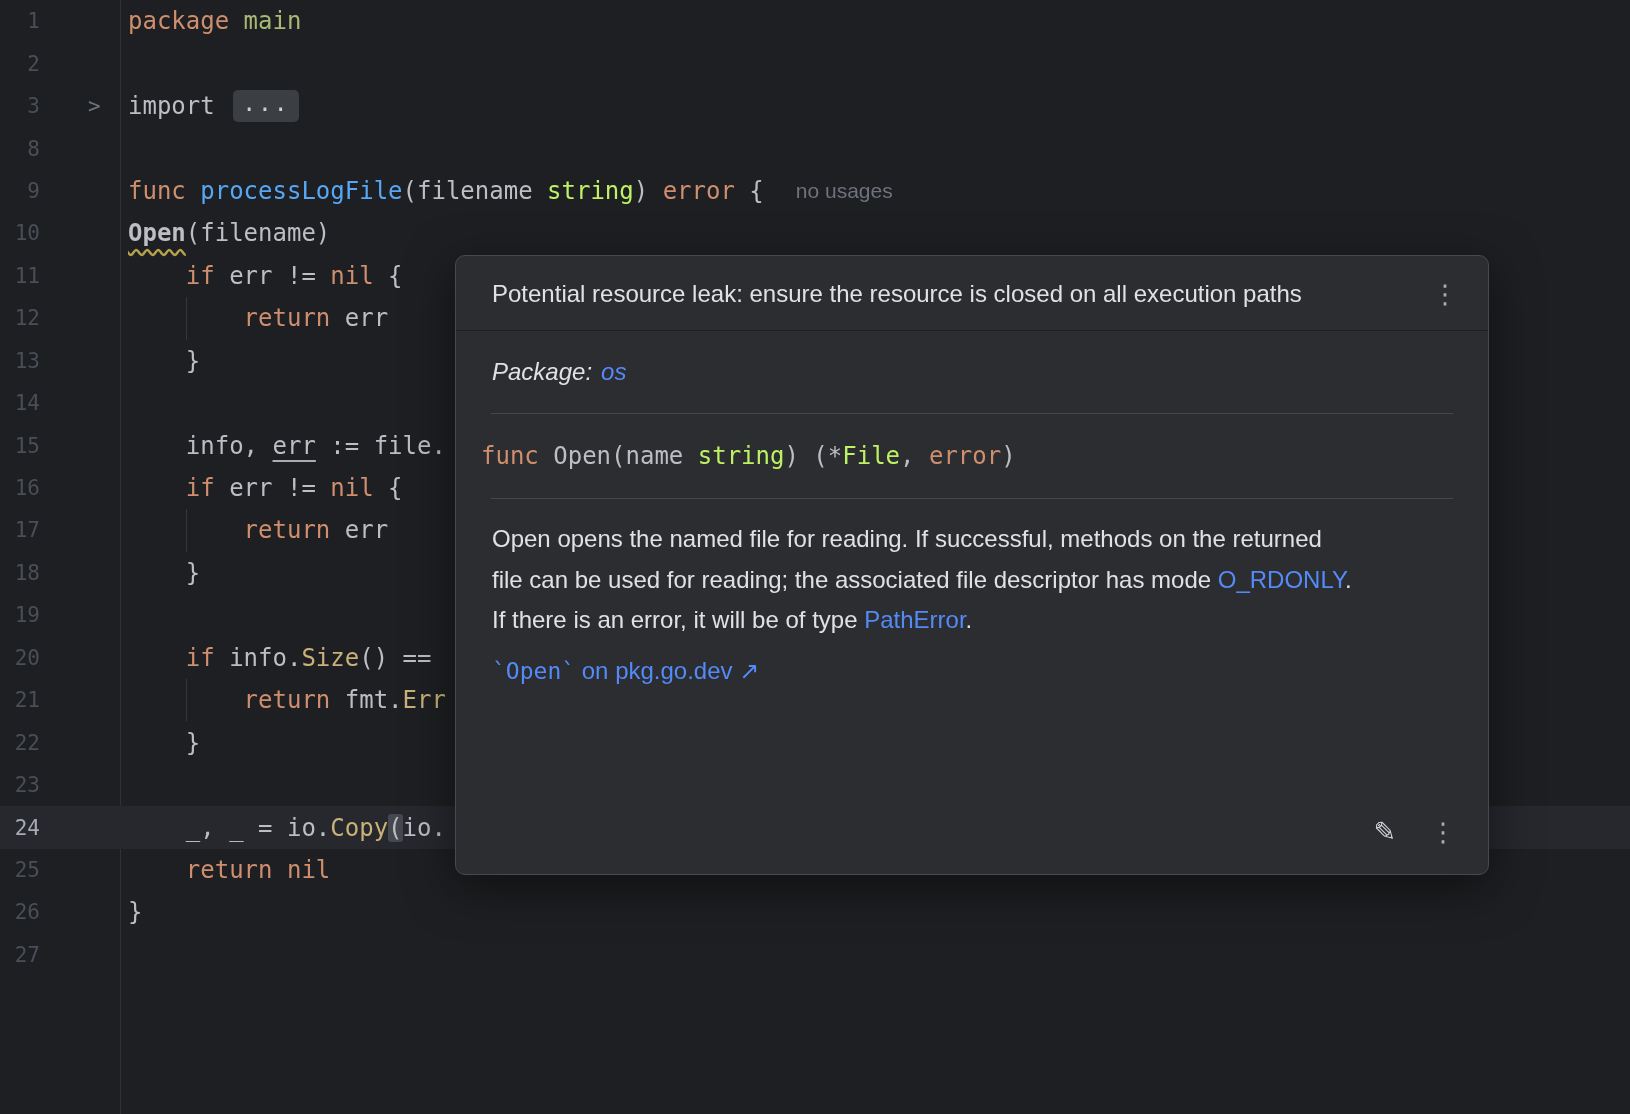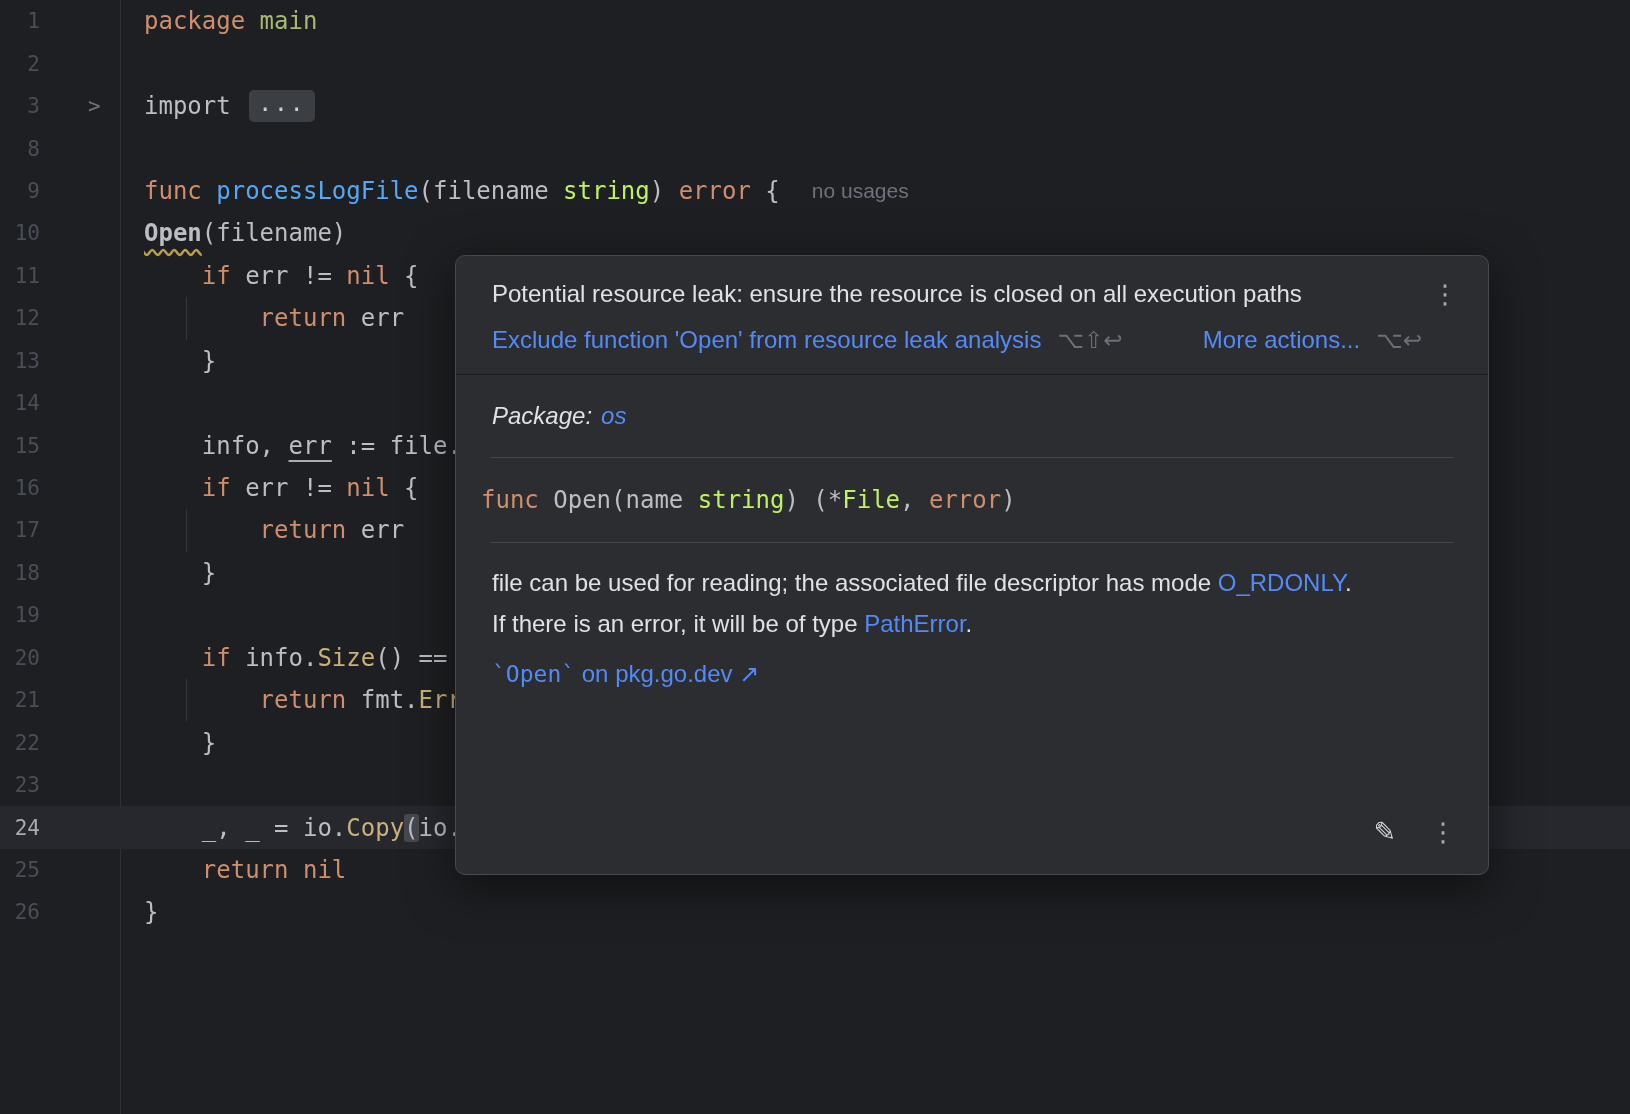--- a/index.html
+++ b/index.html
@@ -14,21 +14,21 @@
   #lines{position:absolute;top:0;left:0;right:0;}
   .row{height:42.45px;display:flex;align-items:center;position:relative;}
   .row.current{background:#26282e;}
   .gut{width:120px;height:100%;flex:none;position:relative;}
   .num{position:absolute;left:0;top:50%;transform:translateY(-50%);width:40px;text-align:right;
        font-family:"DejaVu Sans Mono",monospace;font-size:21px;color:#494e57;cursor:pointer;}
   .row.current .num{color:#a8abb2;}
   .fold-arrow{position:absolute;left:88px;top:50%;transform:translateY(-50%);
        font-family:"DejaVu Sans Mono",monospace;font-size:21px;color:#6e747e;cursor:pointer;}
   .code{flex:1;height:100%;display:flex;align-items:center;white-space:pre;position:relative;
-       font-family:"DejaVu Sans Mono",monospace;font-size:24px;padding-left:24px;color:#bcbec4;}
+       font-family:"DejaVu Sans Mono",monospace;font-size:24px;padding-left:8px;color:#bcbec4;}
   .guide{position:absolute;left:66px;top:0;bottom:0;width:1px;background:#33363c;}
   .tk-kw{color:#cf8e6d;}
   .tk-pl{color:#bcbec4;}
   .tk-grn{color:#a9b874;}
   .tk-fn{color:#56a8f5;}
   .tk-typ{color:#bef264;}
   .tk-call{color:#c9b178;}
   .tk-wavy{color:#bcbec4;text-decoration:underline;text-decoration-style:wavy;
        text-decoration-color:#b8a14b;text-underline-offset:7px;font-weight:bold;}
   .tk-ul{color:#bcbec4;text-decoration:underline;text-decoration-color:#a9acb2;text-underline-offset:6px;}
@@ -195,52 +195,52 @@
             <span class="num">25</span>
           </div>
           <div class="code"><span class="tk-pl">    </span><span class="tk-kw">return</span><span class="tk-pl"> </span><span class="tk-kw">nil</span></div>
         </div>
         <div class="row">
           <div class="gut">
             <span class="num">26</span>
           </div>
           <div class="code"><span class="tk-pl">}</span></div>
         </div>
+        <div class="row">
+          <div class="gut">
+            <span class="num">27</span>
+          </div>
+          <div class="code"></div>
+        </div>
       </div>
   </div>
 
   <div id="popup">
     <div class="sec1">
       <div class="sec1-head">
         <div class="sec1-title">Potential resource leak: ensure the resource is closed on all execution paths</div>
         <div class="kebab">⋮</div>
       </div>
-      <div class="actions">
-        <span class="link">Exclude function 'Open' from resource leak analysis</span>
-        <span class="shortcut">⌥⇧↩</span>
-        <span class="spacer"></span>
-        <span class="link">More actions...</span>
-        <span class="shortcut">⌥↩</span>
-      </div>
     </div>
 
     <div class="divider-dark"></div>
 
     <div class="sec2">
       <span>Package:</span><span class="pkg-link">os</span>
     </div>
 
     <div class="divider-inset"></div>
 
     <div class="sec3" id="signature"><span class="tk-kw">func</span><span class="tk-pl"> Open(name </span><span class="tk-typ">string</span><span class="tk-pl">) (*</span><span class="tk-typ">File</span><span class="tk-pl">, </span><span class="tk-kw">error</span><span class="tk-pl">)</span></div>
 
     <div class="divider-inset"></div>
 
     <div class="sec4">
       <div id="description">
+          <div class="desc-line"><span class="t">Open opens the named file for reading. If successful, methods on the returned</span></div>
           <div class="desc-line"><span class="t">file can be used for reading; the associated file descriptor has mode </span><span class="a">O_RDONLY</span><span class="t">.</span></div>
           <div class="desc-line"><span class="t">If there is an error, it will be of type </span><span class="a">PathError</span><span class="t">.</span></div>
         </div>
       <div class="doclink">
         <span class="code-part">`Open`</span><span> on pkg.go.dev ↗</span>
       </div>
     </div>
 
     <div class="bottom-icons">
       <span class="pencil">✎</span>

